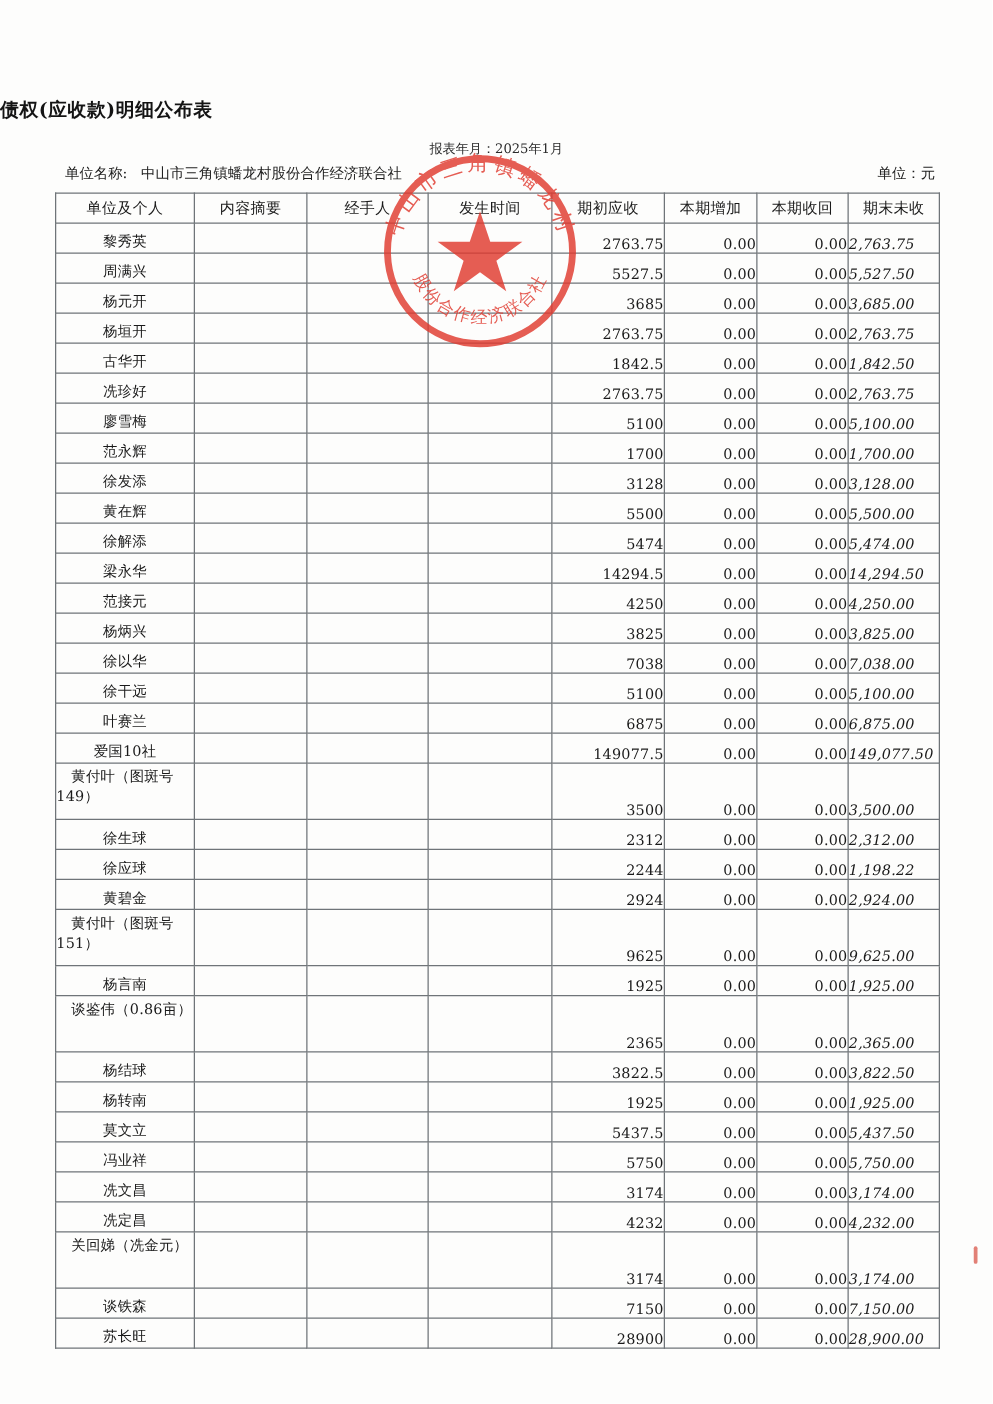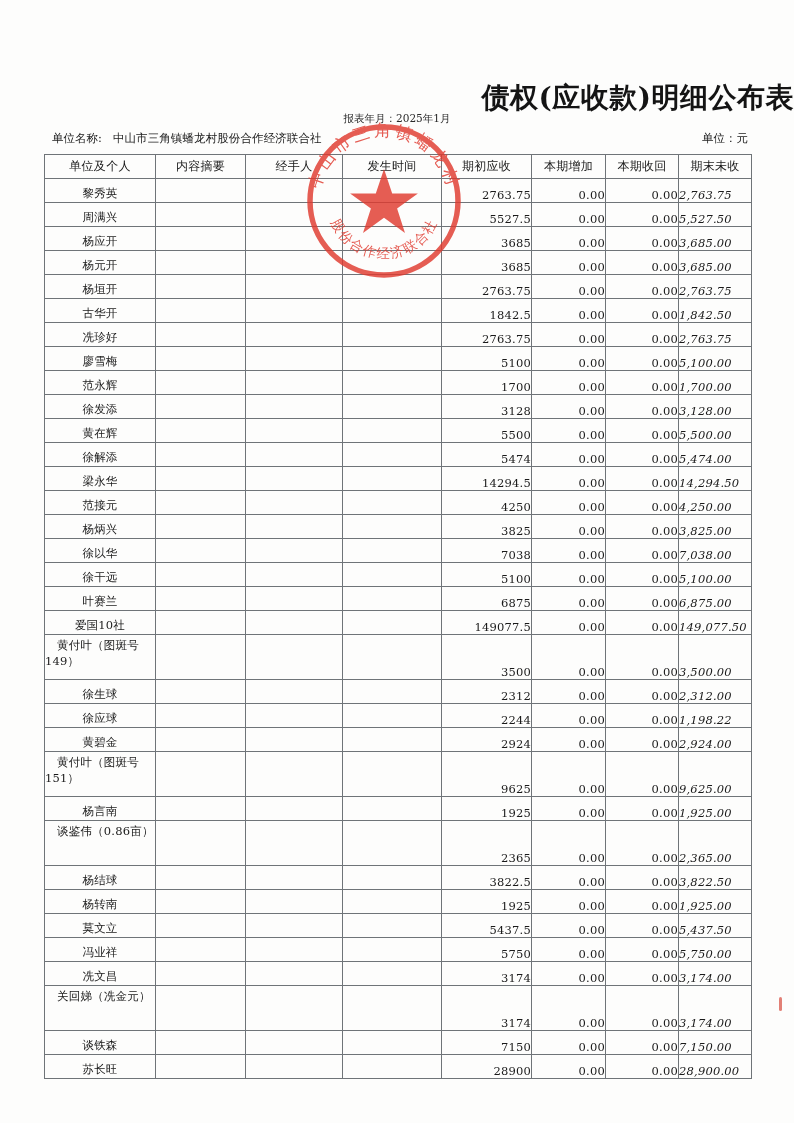--- a/index.html
+++ b/index.html
@@ -22,22 +22,22 @@
     inset: 0;
     background: #fdfdfc;
   }
 
   
   .doc-title {
     position: absolute;
     top: 79px;
     left: 0;
     width: 794px;
-    text-align: right;
-    font-size: 28px;
+    text-align: left;
+    font-size: 15px;
     font-weight: bold;
     letter-spacing: 0.5px;
     font-family: "DejaVu Serif", "Liberation Serif", serif;
     color: #141414;
   }
 
   .report-period {
     position: absolute;
     top: 112px;
     left: 0;
@@ -220,30 +220,20 @@
             <td class="party">周满兴</td>
             <td class="blank"></td>
             <td class="blank"></td>
             <td class="blank"></td>
             <td class="num">5527.5</td>
             <td class="num">0.00</td>
             <td class="num">0.00</td>
             <td class="num closing">5,527.50</td>
           </tr>
           <tr class="data-row">
-            <td class="party">杨应开</td>
-            <td class="blank"></td>
-            <td class="blank"></td>
-            <td class="blank"></td>
-            <td class="num">3685</td>
-            <td class="num">0.00</td>
-            <td class="num">0.00</td>
-            <td class="num closing">3,685.00</td>
-          </tr>
-          <tr class="data-row">
             <td class="party">杨元开</td>
             <td class="blank"></td>
             <td class="blank"></td>
             <td class="blank"></td>
             <td class="num">3685</td>
             <td class="num">0.00</td>
             <td class="num">0.00</td>
             <td class="num closing">3,685.00</td>
           </tr>
           <tr class="data-row">
@@ -508,20 +498,30 @@
           </tr>
           <tr class="data-row">
             <td class="party">冼文昌</td>
             <td class="blank"></td>
             <td class="blank"></td>
             <td class="blank"></td>
             <td class="num">3174</td>
             <td class="num">0.00</td>
             <td class="num">0.00</td>
             <td class="num closing">3,174.00</td>
+          </tr>
+          <tr class="data-row">
+            <td class="party">冼定昌</td>
+            <td class="blank"></td>
+            <td class="blank"></td>
+            <td class="blank"></td>
+            <td class="num">4232</td>
+            <td class="num">0.00</td>
+            <td class="num">0.00</td>
+            <td class="num closing">4,232.00</td>
           </tr>
           <tr class="data-row tall">
             <td class="party wrapped">关回娣（冼金元）</td>
             <td class="blank"></td>
             <td class="blank"></td>
             <td class="blank"></td>
             <td class="num">3174</td>
             <td class="num">0.00</td>
             <td class="num">0.00</td>
             <td class="num closing">3,174.00</td>

